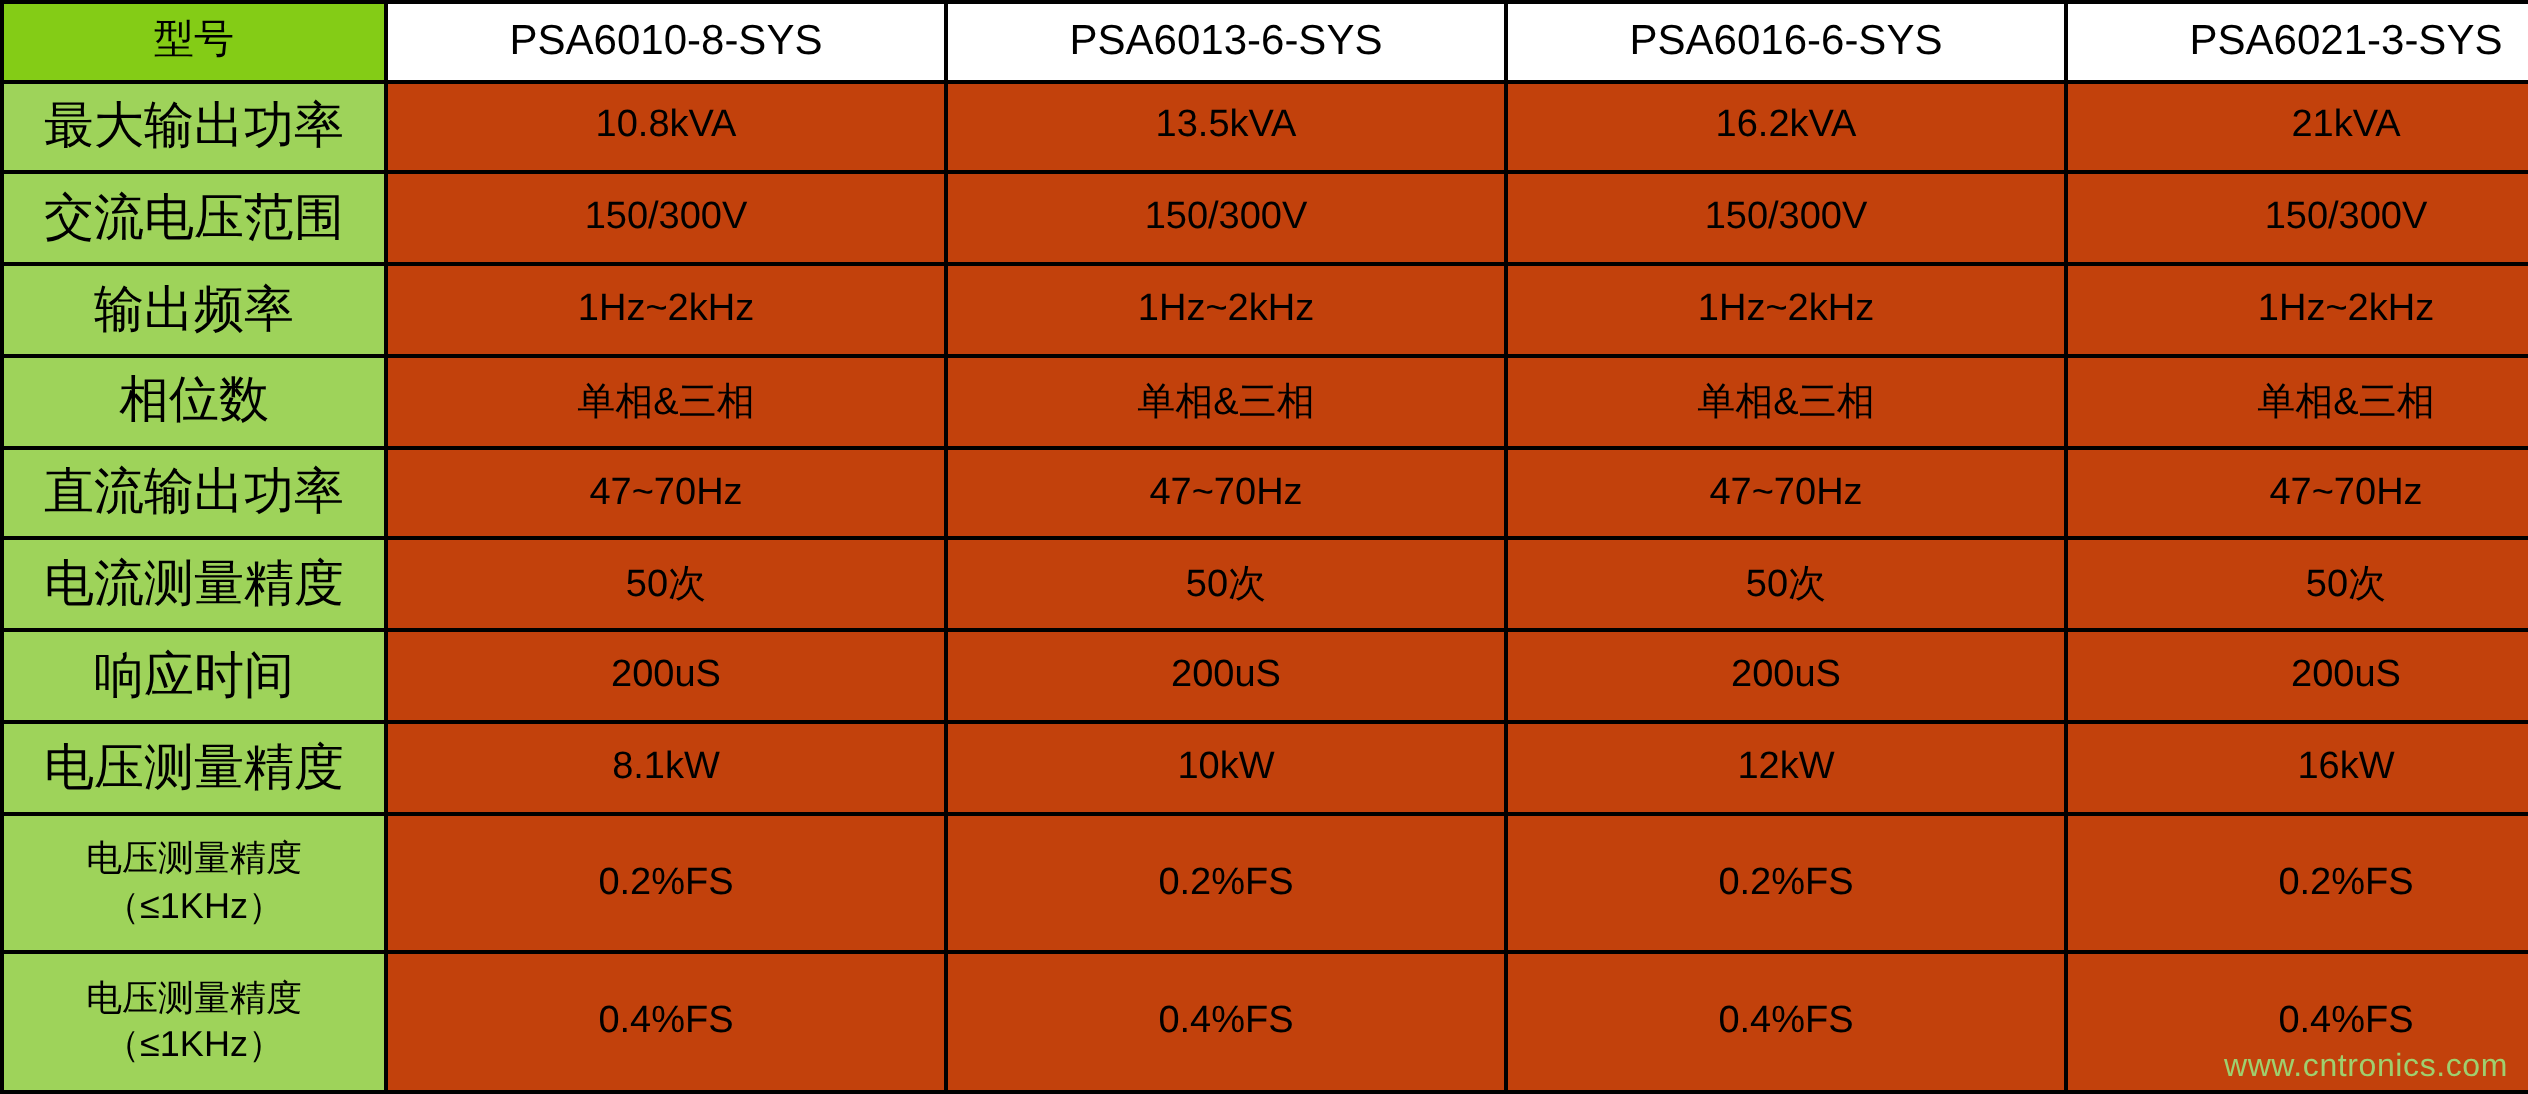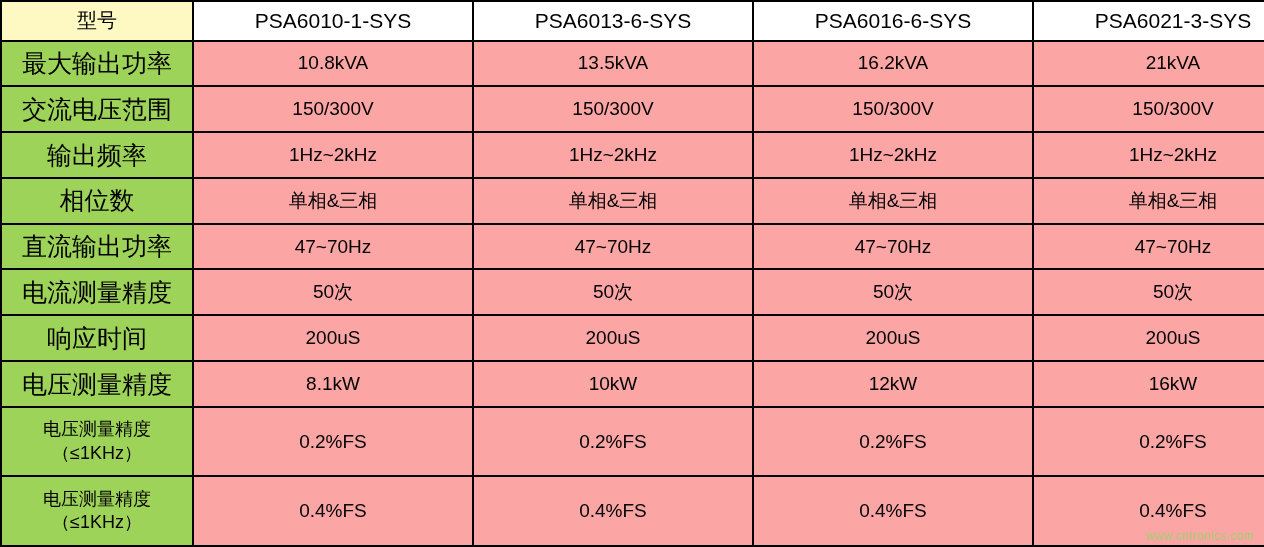--- a/index.html
+++ b/index.html
@@ -30,60 +30,60 @@
   .col-label {
     width: 182px;
     background: #9ed35a;
     color: #000000;
     font-weight: bold;
     font-size: 25px;
     line-height: 1.15;
   }
   .col-data {
     width: 270px;
-    background: #fca5a5;
+    background: #c2410c;
     color: #000000;
     font-size: 19px;
   }
   .head-model {
-    background: #fef9c3;
+    background: #84cc16;
     font-weight: bold;
     font-size: 20px;
   }
   .head-cell {
     background: #ffffff;
     font-weight: bold;
     font-size: 21px;
     color: #000000;
   }
   .two-line {
     font-size: 18px;
     line-height: 1.3;
     margin-top: 42px;
   }
   .watermark {
     position: absolute;
     right: 10px;
     bottom: 4px;
-    font-size: 12px;
+    font-size: 16px;
     color: #9fcf6e;
     font-family: "Liberation Sans", sans-serif;
     letter-spacing: 0.3px;
     pointer-events: none;
     margin-top: 12px;
   }
 </style>
 </head>
 <body>
 
 <table class="spec-table">
   <tbody>
     <tr>
       <th class="col-label head-model">型号</th>
-      <th class="col-data head-cell">PSA6010-1-SYS</th>
+      <th class="col-data head-cell">PSA6010-8-SYS</th>
       <th class="col-data head-cell">PSA6013-6-SYS</th>
       <th class="col-data head-cell">PSA6016-6-SYS</th>
       <th class="col-data head-cell">PSA6021-3-SYS</th>
     </tr>
 
     <tr>
       <td class="col-label">最大输出功率</td>
       <td class="col-data">10.8kVA</td>
       <td class="col-data">13.5kVA</td>
       <td class="col-data">16.2kVA</td>

